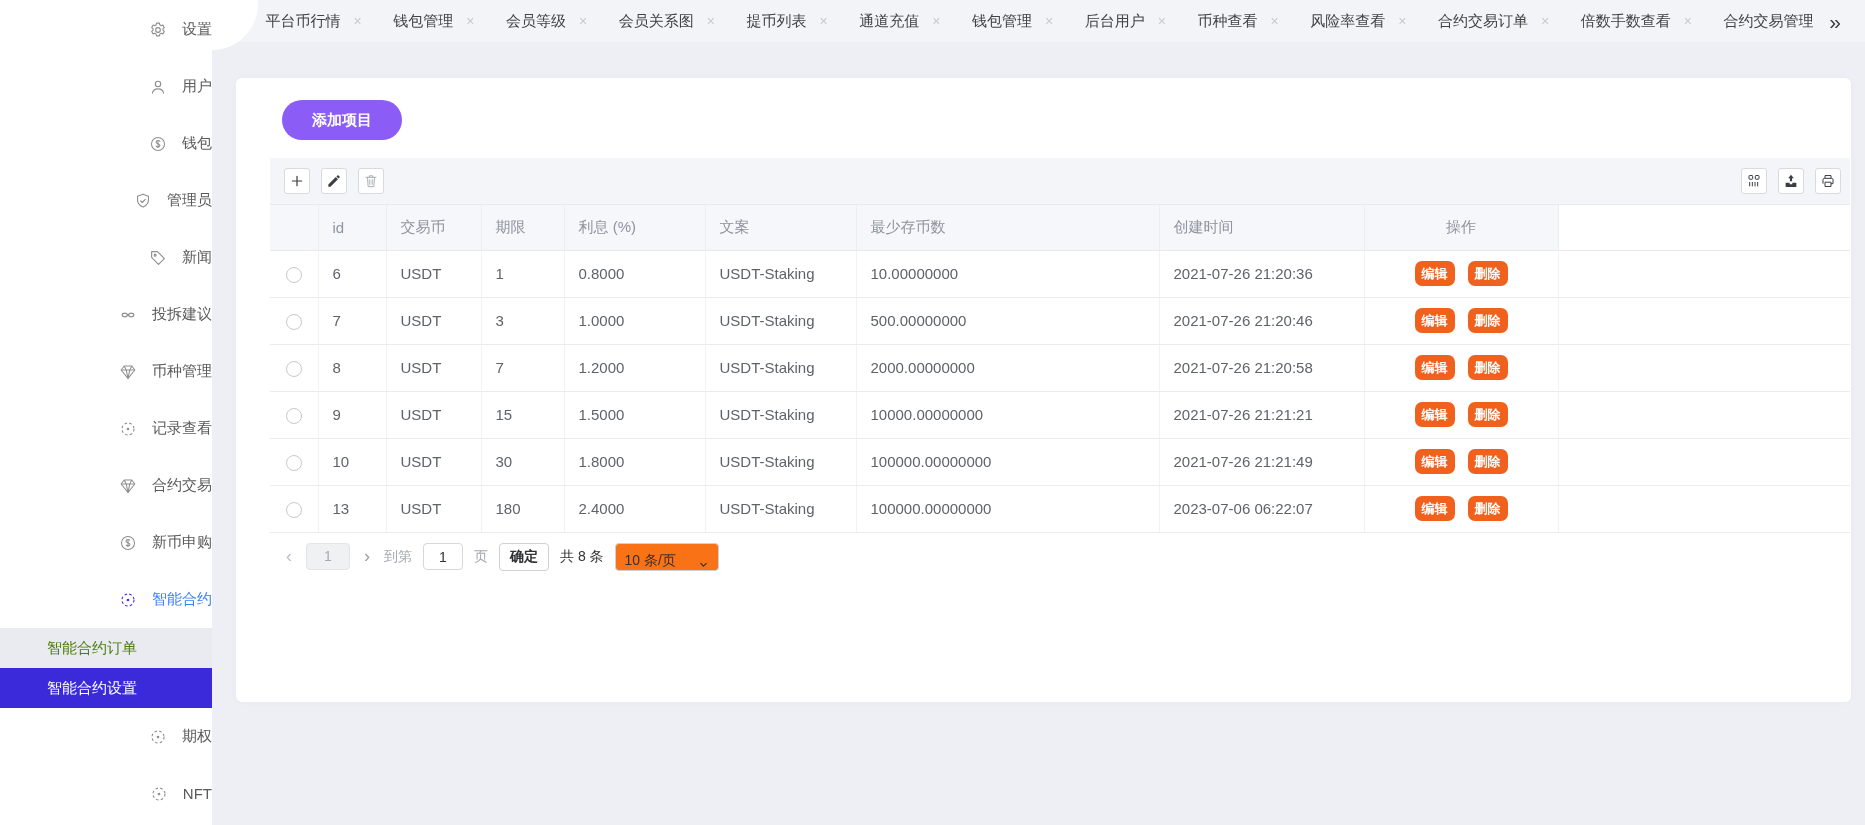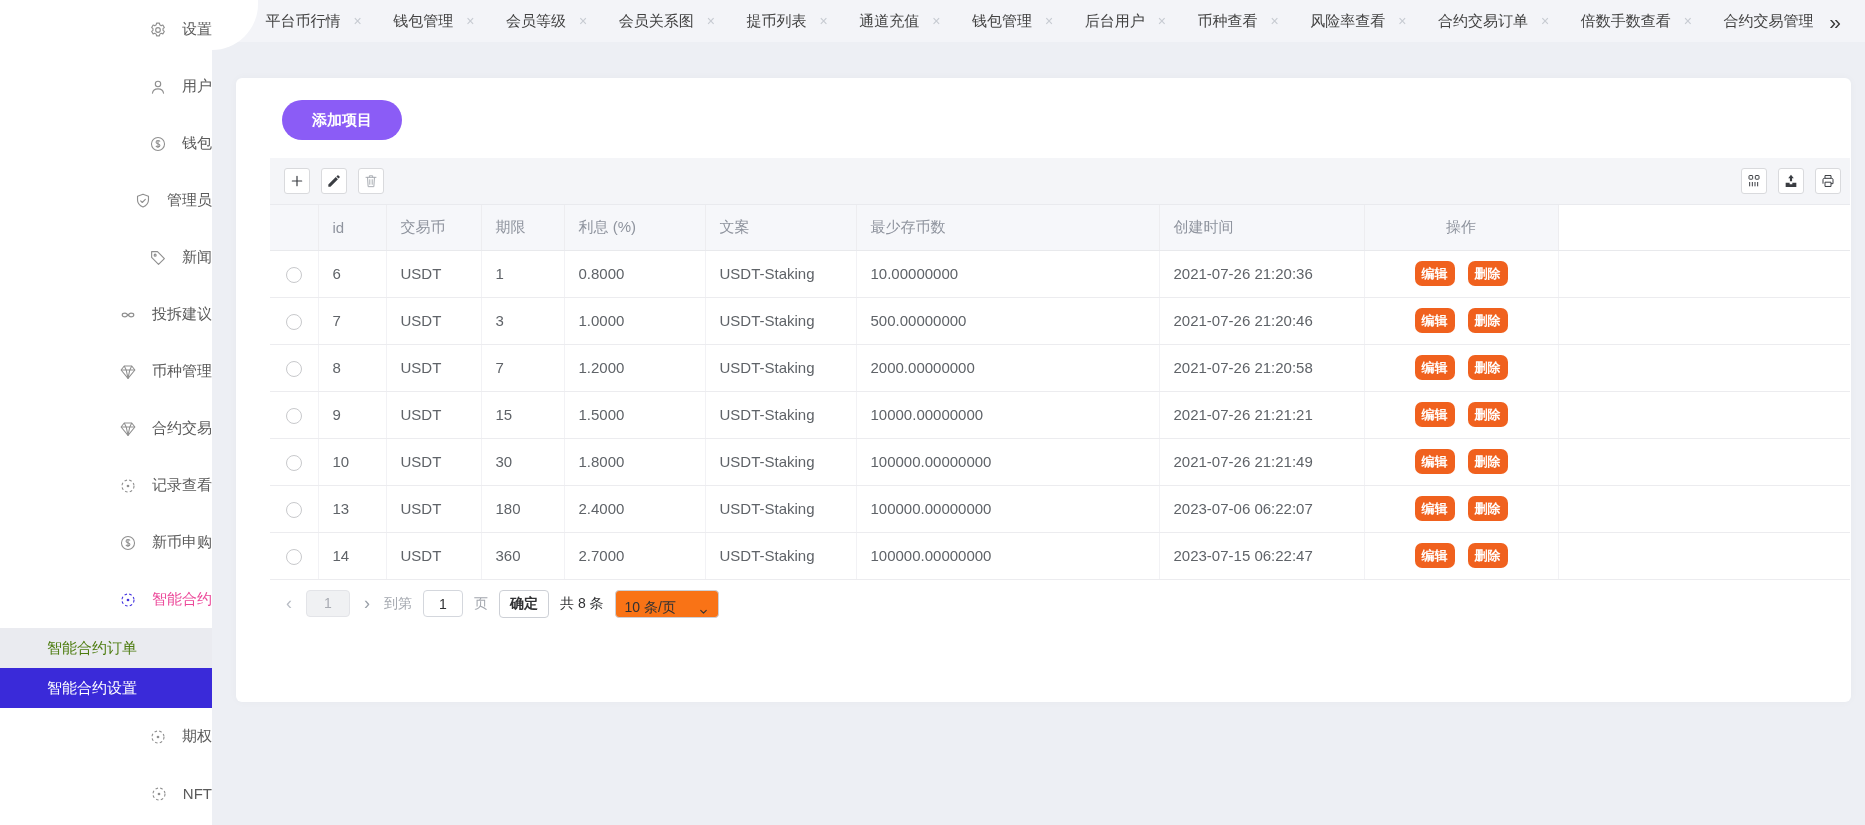--- a/index.html
+++ b/index.html
@@ -19,21 +19,21 @@
     position:absolute; left:212px; top:0; width:46px; height:50px;
     background:#ffffff; border-bottom-right-radius:46px; z-index:2;
   }
   .side-items { padding-top:1px; }
   .side-item {
     height:57px; display:flex; align-items:center; gap:15px;
     padding-left:30px; color:#5a5a5a; font-size:15px; cursor:pointer;justify-content:flex-end;
   }
   .side-item .ic { width:18px; height:18px; color:#8f8f8f; display:inline-flex; flex:0 0 18px; }
   .side-item .ic svg { width:18px; height:18px; }
-  .side-item.active { color:#ec4899; }
+  .side-item.active { color:#3b82f6; }
   .side-item.active .ic { color:#4433e0; }
   .sub-item {
     height:40px; display:flex; align-items:center; padding-left:47px;
     font-size:15px; color:#4d7c0f; background:#eaebf0; cursor:pointer;
   }
   .sub-item.selected { background:#3a2ad9; color:#ffffff; }
 
   
   .tabbar {
     position:absolute; left:212px; right:0; top:0; height:42px;
@@ -184,35 +184,35 @@
         <span class="ic">
           <svg viewBox="0 0 24 24" fill="none" stroke="currentColor" stroke-width="1.4" stroke-linejoin="round">
             <path d="M7 4h10l4.2 5.3L12 20.6 2.8 9.3z"></path>
             <path d="M2.8 9.3h18.4M9.6 9.3L12 20.6l2.4-11.3M7 4l2.6 5.3M17 4l-2.6 5.3"></path>
           </svg>
         </span>
         <span class="lbl">币种管理</span>
       </div>
       <div class="side-item">
         <span class="ic">
+          <svg viewBox="0 0 24 24" fill="none" stroke="currentColor" stroke-width="1.5">
+            <circle cx="12" cy="12" r="8" stroke-dasharray="3.4 3"></circle>
+            <circle cx="12" cy="12" r="1.8" fill="currentColor" stroke="none"></circle>
+          </svg>
+        </span>
+        <span class="lbl">记录查看</span>
+      </div>
+      <div class="side-item">
+        <span class="ic">
           <svg viewBox="0 0 24 24" fill="none" stroke="currentColor" stroke-width="1.4" stroke-linejoin="round">
             <path d="M7 4h10l4.2 5.3L12 20.6 2.8 9.3z"></path>
             <path d="M2.8 9.3h18.4M9.6 9.3L12 20.6l2.4-11.3M7 4l2.6 5.3M17 4l-2.6 5.3"></path>
           </svg>
         </span>
         <span class="lbl">合约交易</span>
-      </div>
-      <div class="side-item">
-        <span class="ic">
-          <svg viewBox="0 0 24 24" fill="none" stroke="currentColor" stroke-width="1.5">
-            <circle cx="12" cy="12" r="8" stroke-dasharray="3.4 3"></circle>
-            <circle cx="12" cy="12" r="1.8" fill="currentColor" stroke="none"></circle>
-          </svg>
-        </span>
-        <span class="lbl">记录查看</span>
       </div>
       <div class="side-item">
         <span class="ic">
           <svg viewBox="0 0 24 24" fill="none" stroke="currentColor" stroke-width="1.4">
             <circle cx="12" cy="12" r="8.7"></circle>
             <path d="M12 6.6v10.8M14.7 8.8c-.5-.9-1.5-1.4-2.7-1.4-1.5 0-2.6.9-2.6 2.1 0 2.7 5.2 1.6 5.2 4.3 0 1.3-1.1 2.2-2.6 2.2-1.3 0-2.3-.6-2.8-1.5"></path>
           </svg>
         </span>
         <span class="lbl">新币申购</span>
       </div>
@@ -461,32 +461,20 @@
             <td>13</td>
             <td>USDT</td>
             <td>180</td>
             <td>2.4000</td>
             <td>USDT-Staking</td>
             <td>100000.00000000</td>
             <td>2023-07-06 06:22:07</td>
             <td class="op-cell"><button class="act-btn">编辑</button><button class="act-btn">删除</button></td>
             <td class="filler"></td>
           </tr>
-          <tr>
-            <td class="radio-col"><span class="radio"></span></td>
-            <td>14</td>
-            <td>USDT</td>
-            <td>360</td>
-            <td>2.7000</td>
-            <td>USDT-Staking</td>
-            <td>100000.00000000</td>
-            <td>2023-07-15 06:22:47</td>
-            <td class="op-cell"><button class="act-btn">编辑</button><button class="act-btn">删除</button></td>
-            <td class="filler"></td>
-          </tr>
         </tbody>
     </table>
 
     <div class="pagination">
       <span class="pg-chev">‹</span>
       <span class="pg-num">1</span>
       <span class="pg-chev pg-next">›</span>
       <span class="pg-label">到第</span>
       <input class="pg-input" value="1" style="">
       <span class="pg-label">页</span>

